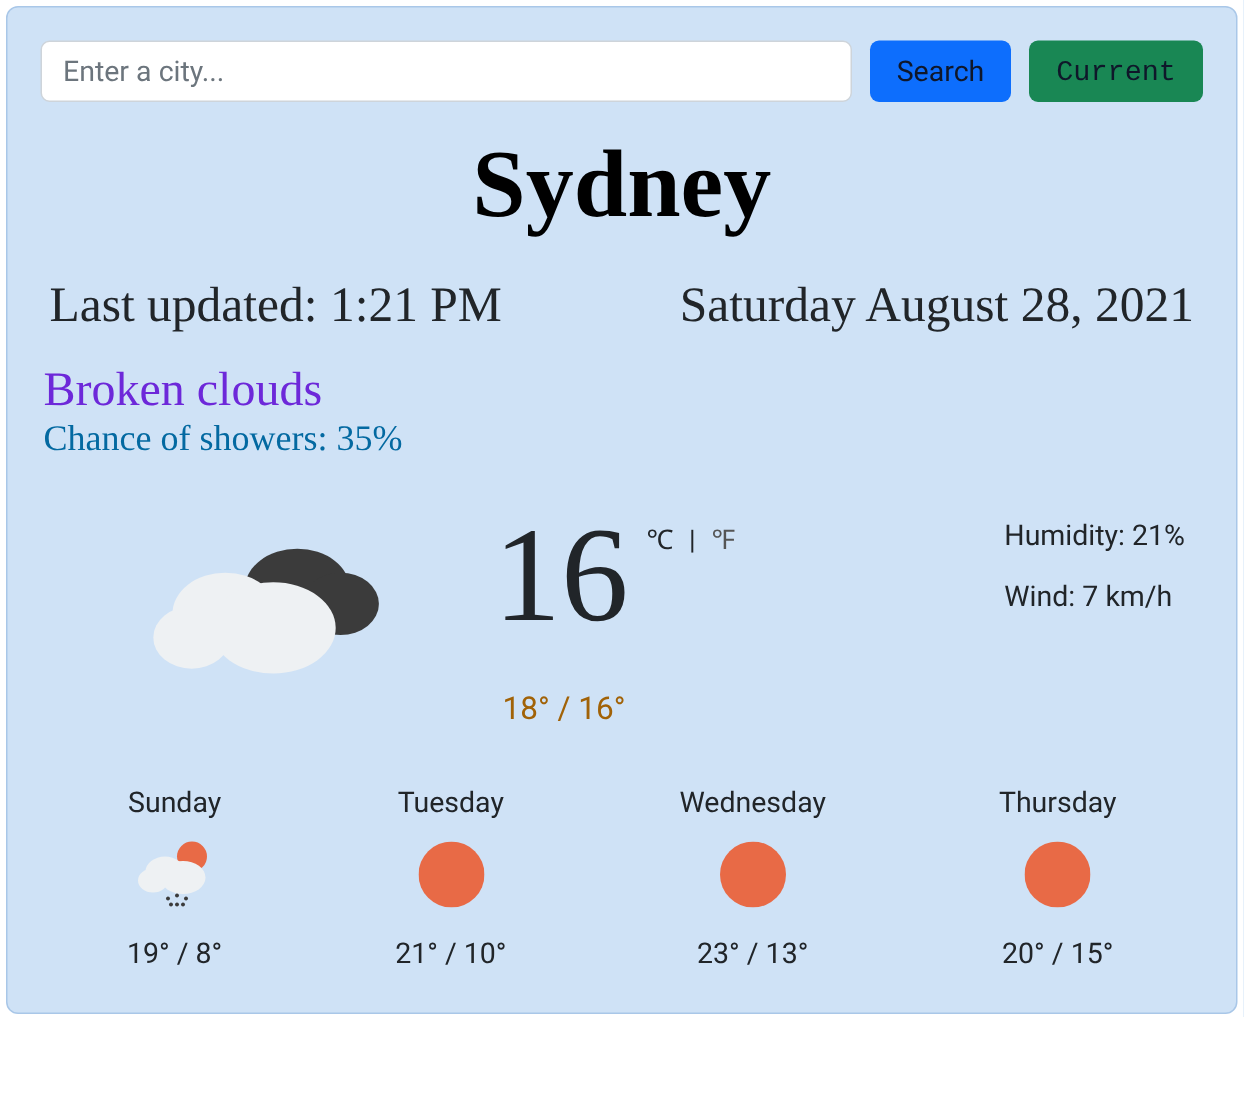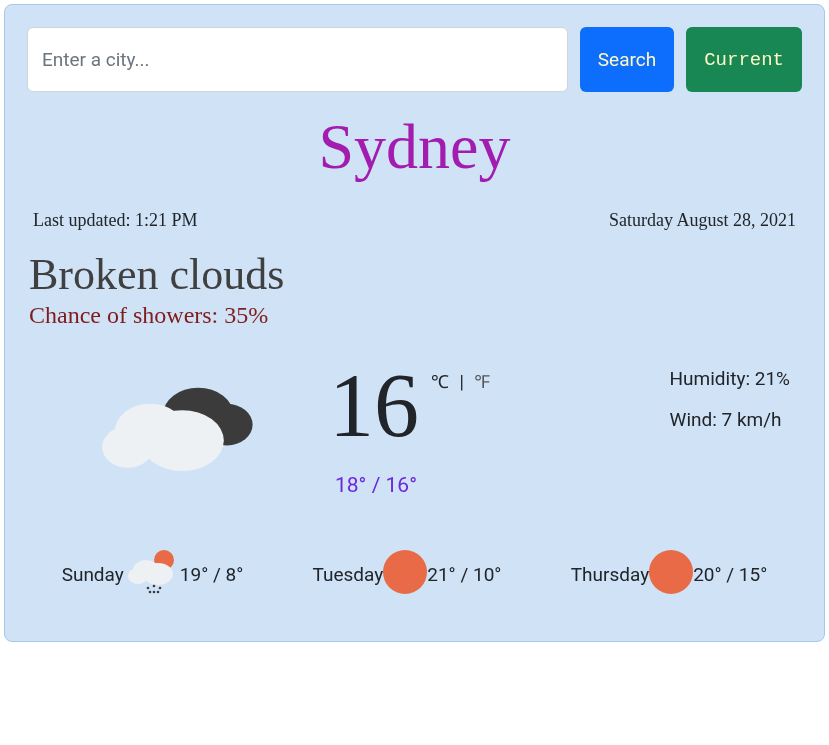--- a/index.html
+++ b/index.html
@@ -22,65 +22,65 @@
     .top-row {
       display: flex;
       gap: 12px;
       align-items: stretch;
       margin-bottom: 18px;
     }
     .search-input {
       flex: 1;
       font-family: -apple-system, BlinkMacSystemFont, "Segoe UI", Roboto, sans-serif;
       font-size: 19px;
-      padding: 20px 14px;
+      padding: 8px 14px;
       border: 1px solid #ced4da;
       border-radius: 6px;
       background: #fff;
       color: #c2410c;
     }
     .search-input::placeholder {
       color: #6c757d;
     }
     .btn {
       font-family: -apple-system, BlinkMacSystemFont, "Segoe UI", Roboto, sans-serif;
       font-size: 19px;
       padding: 8px 18px;
       border: none;
       border-radius: 6px;
-      color: #fef9c3;
+      color: #0f172a;
       cursor: pointer;
     }
     .btn-primary { background: #0d6efd; }
     .btn-success { background: #198754; font-family: Liberation Mono, monospace; }
     .city-title {
       text-align: center;
       font-size: 64px;
-      font-weight: 400;
-      color: #a21caf;
+      font-weight: 700;
+      color: #000000;
       margin: 18px 0 26px;
     }
     .meta-row {
       display: flex;
       justify-content: space-between;
-      font-size: 18px;
+      font-size: 33px;
       color: #212529;
       padding: 0 6px 4px;
     }
     .conditions {
       padding: 0 2px;
       margin-top: 14px;
     }
     .cond-main {
-      font-size: 44px;
-      color: #404040;
+      font-size: 32px;
+      color: #6d28d9;
     }
     .cond-sub {
       font-size: 24px;
-      color: #7f1d1d;
+      color: #0369a1;
       margin-top: 2px;
     }
     .current-row {
       display: flex;
       padding: 32px 2px 10px;
       align-items: flex-start;
     }
     .cur-icon-wrap {
       width: 300px;
       display: flex;
@@ -106,42 +106,42 @@
       font-size: 18px;
       color: #212529;
       padding: 8px 0 0 12px;
     }
     .unit-toggle .sep { margin: 0 6px; color: #212529; }
     .unit-c, .unit-f { font-weight: 500; }
     .unit-f { color: #555; }
     .hilo {
       font-family: -apple-system, BlinkMacSystemFont, "Segoe UI", Roboto, sans-serif;
       font-size: 21px;
-      color: #6d28d9;
-      margin-top: 22px;
+      color: #a16207;
+      margin-top: 32px;
       margin-left: 6px;
     }
     .details-col {
       margin-left: auto;
       font-family: -apple-system, BlinkMacSystemFont, "Segoe UI", Roboto, sans-serif;
       font-size: 19px;
       color: #212529;
       padding-top: 6px;
       padding-right: 10px;
     }
     .details-col div { margin-bottom: 18px; }
     .forecast-row {
       display: flex;
       justify-content: space-around;
       margin-top: 28px;
       padding-bottom: 6px;
     }
     .fday {
       display: flex;
-      flex-direction: row;
+      flex-direction: column;
       align-items: center;
       font-family: -apple-system, BlinkMacSystemFont, "Segoe UI", Roboto, sans-serif;
       font-size: 19px;
       color: #212529;
     }
     .fday .ficon {
       margin: 14px 0 14px;
       height: 50px;
       display: flex;
       align-items: center;
@@ -226,23 +226,32 @@
     <div class="fday">
       <div>Tuesday</div>
       <div class="ficon">
           <span><svg width="44" height="44" viewBox="0 0 44 44">
               <circle cx="22" cy="22" r="22" fill="#e86a46"></circle>
             </svg></span>
         </div>
       <div>21° / 10°</div>
     </div>
     <div class="fday">
-      <div>Thursday</div>
+      <div>Wednesday</div>
       <div class="ficon">
           <span><svg width="44" height="44" viewBox="0 0 44 44">
               <circle cx="22" cy="22" r="22" fill="#e86a46"></circle>
             </svg></span>
         </div>
+      <div>23° / 13°</div>
+    </div>
+    <div class="fday">
+      <div>Thursday</div>
+      <div class="ficon">
+          <span><svg width="44" height="44" viewBox="0 0 44 44">
+              <circle cx="22" cy="22" r="22" fill="#e86a46"></circle>
+            </svg></span>
+        </div>
       <div>20° / 15°</div>
     </div>
   </div>
 
 </div>
 
 </body></html>

